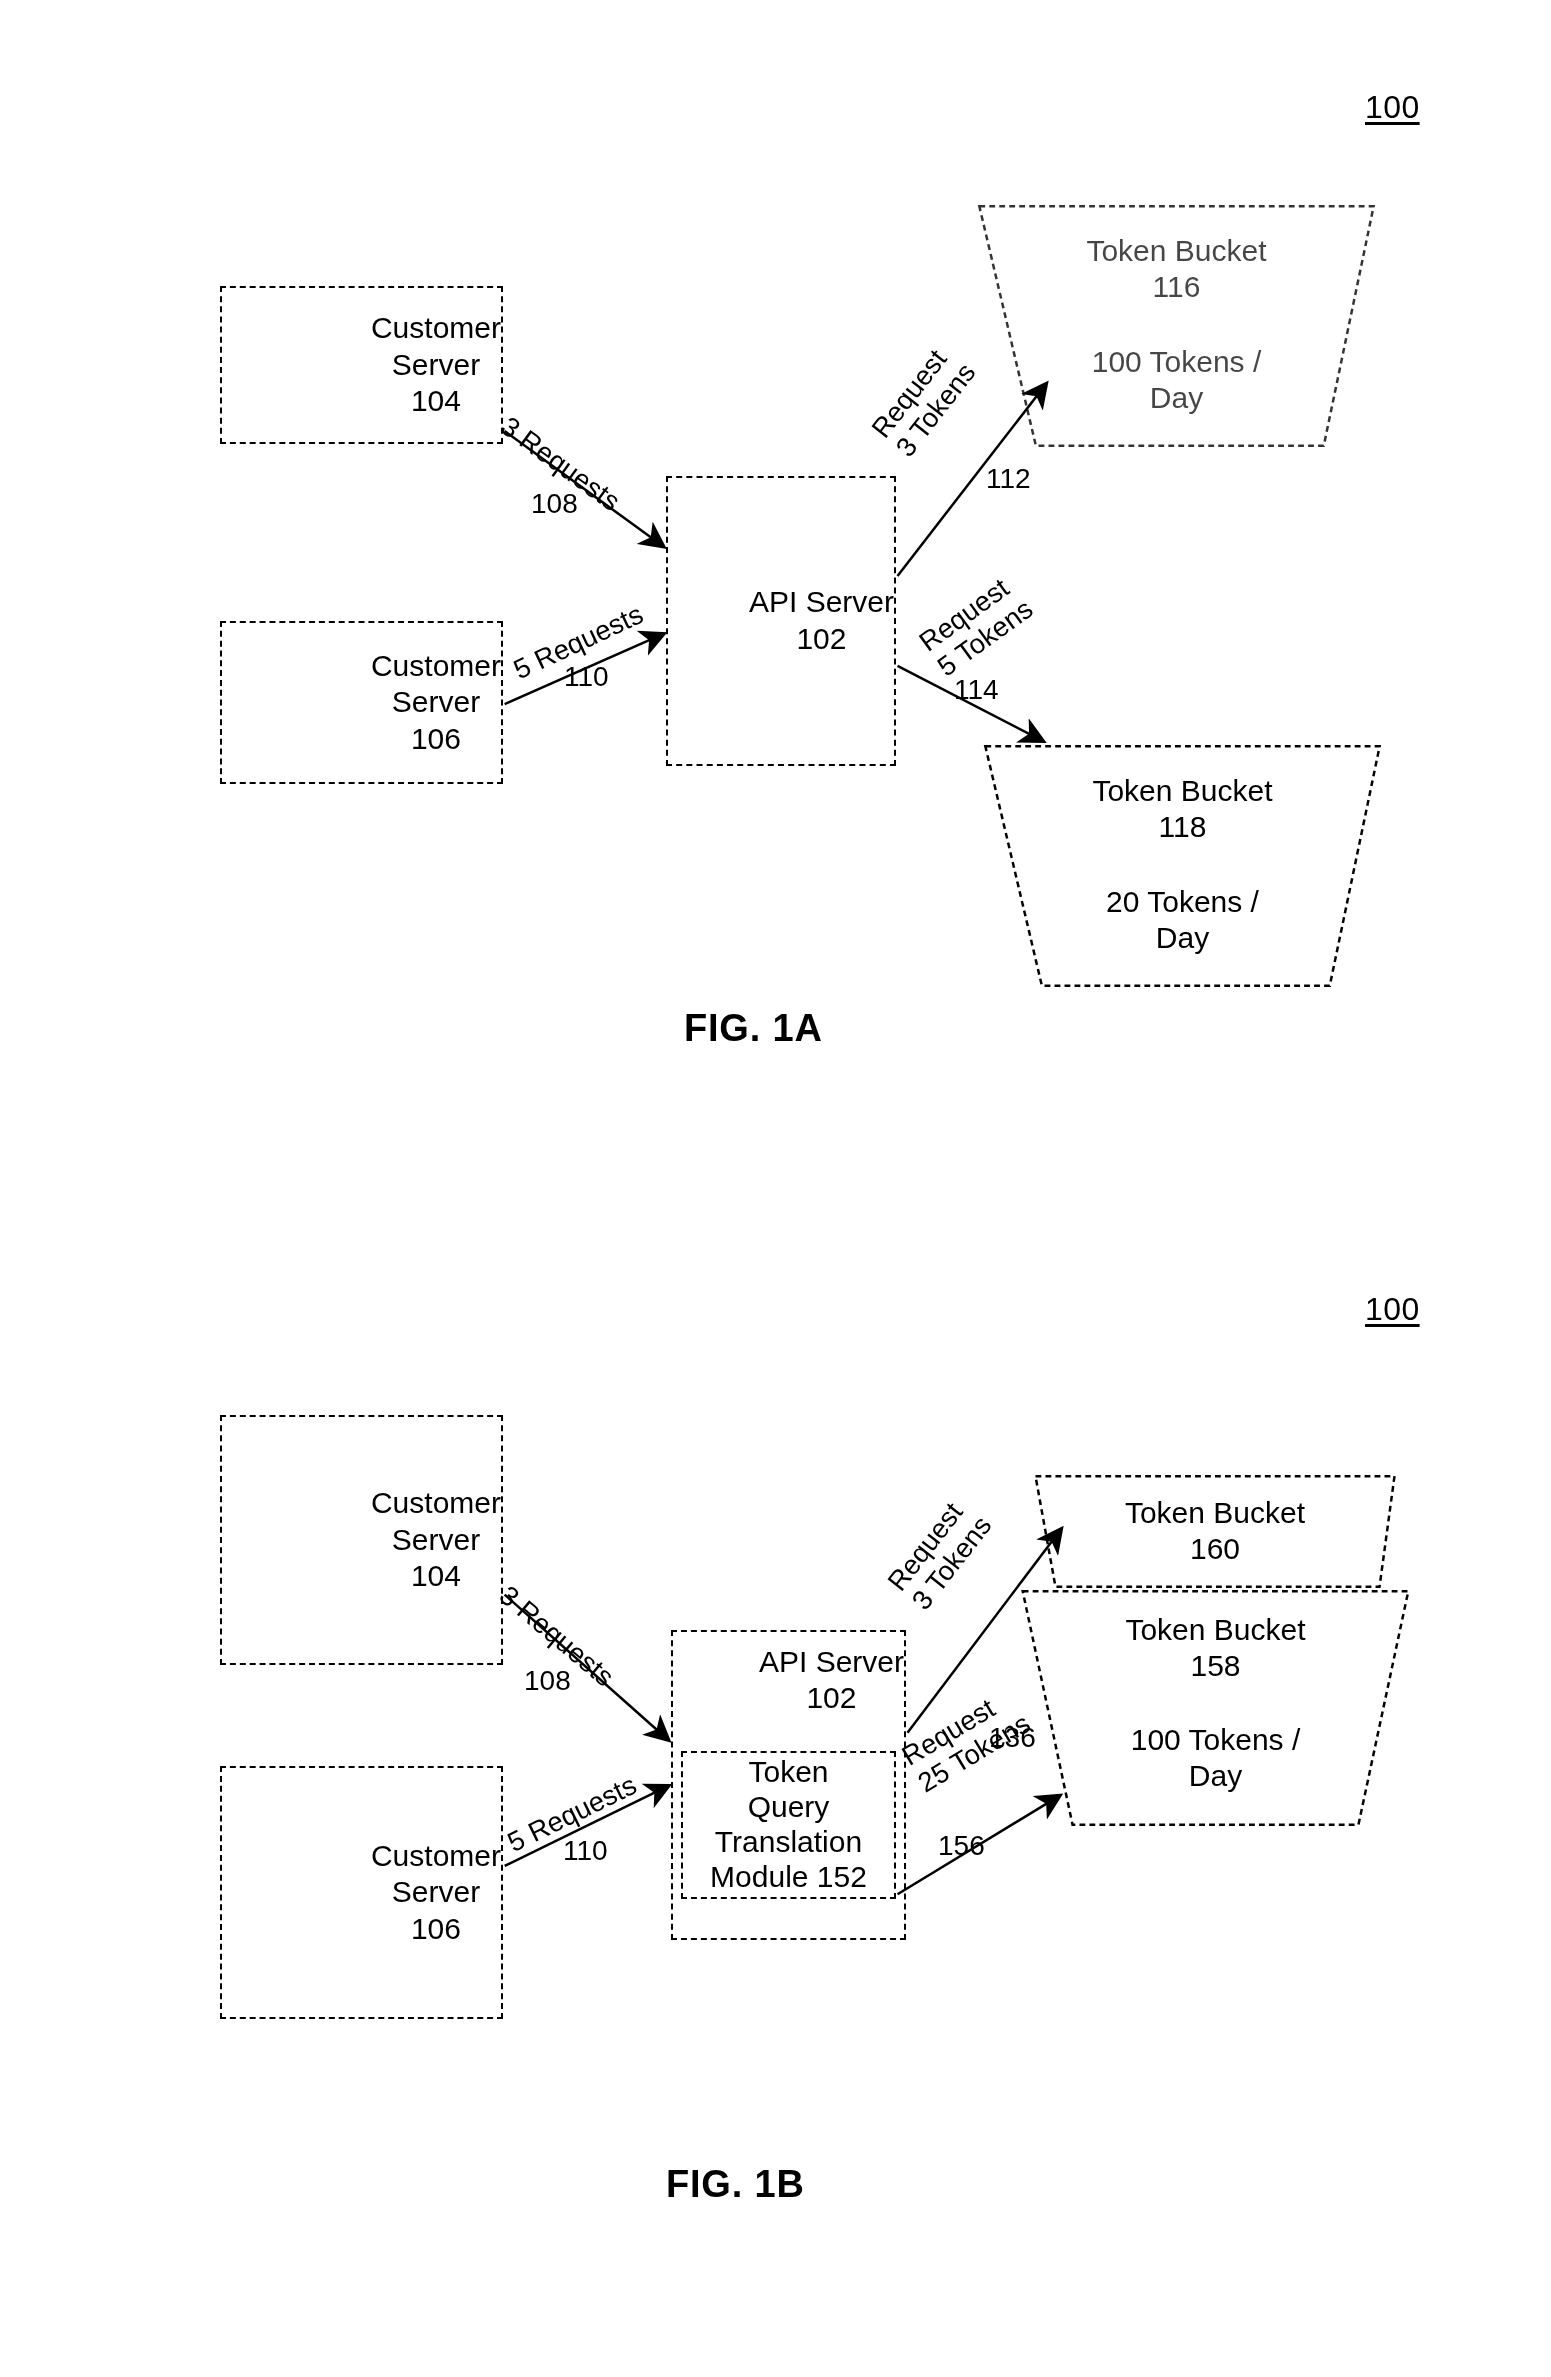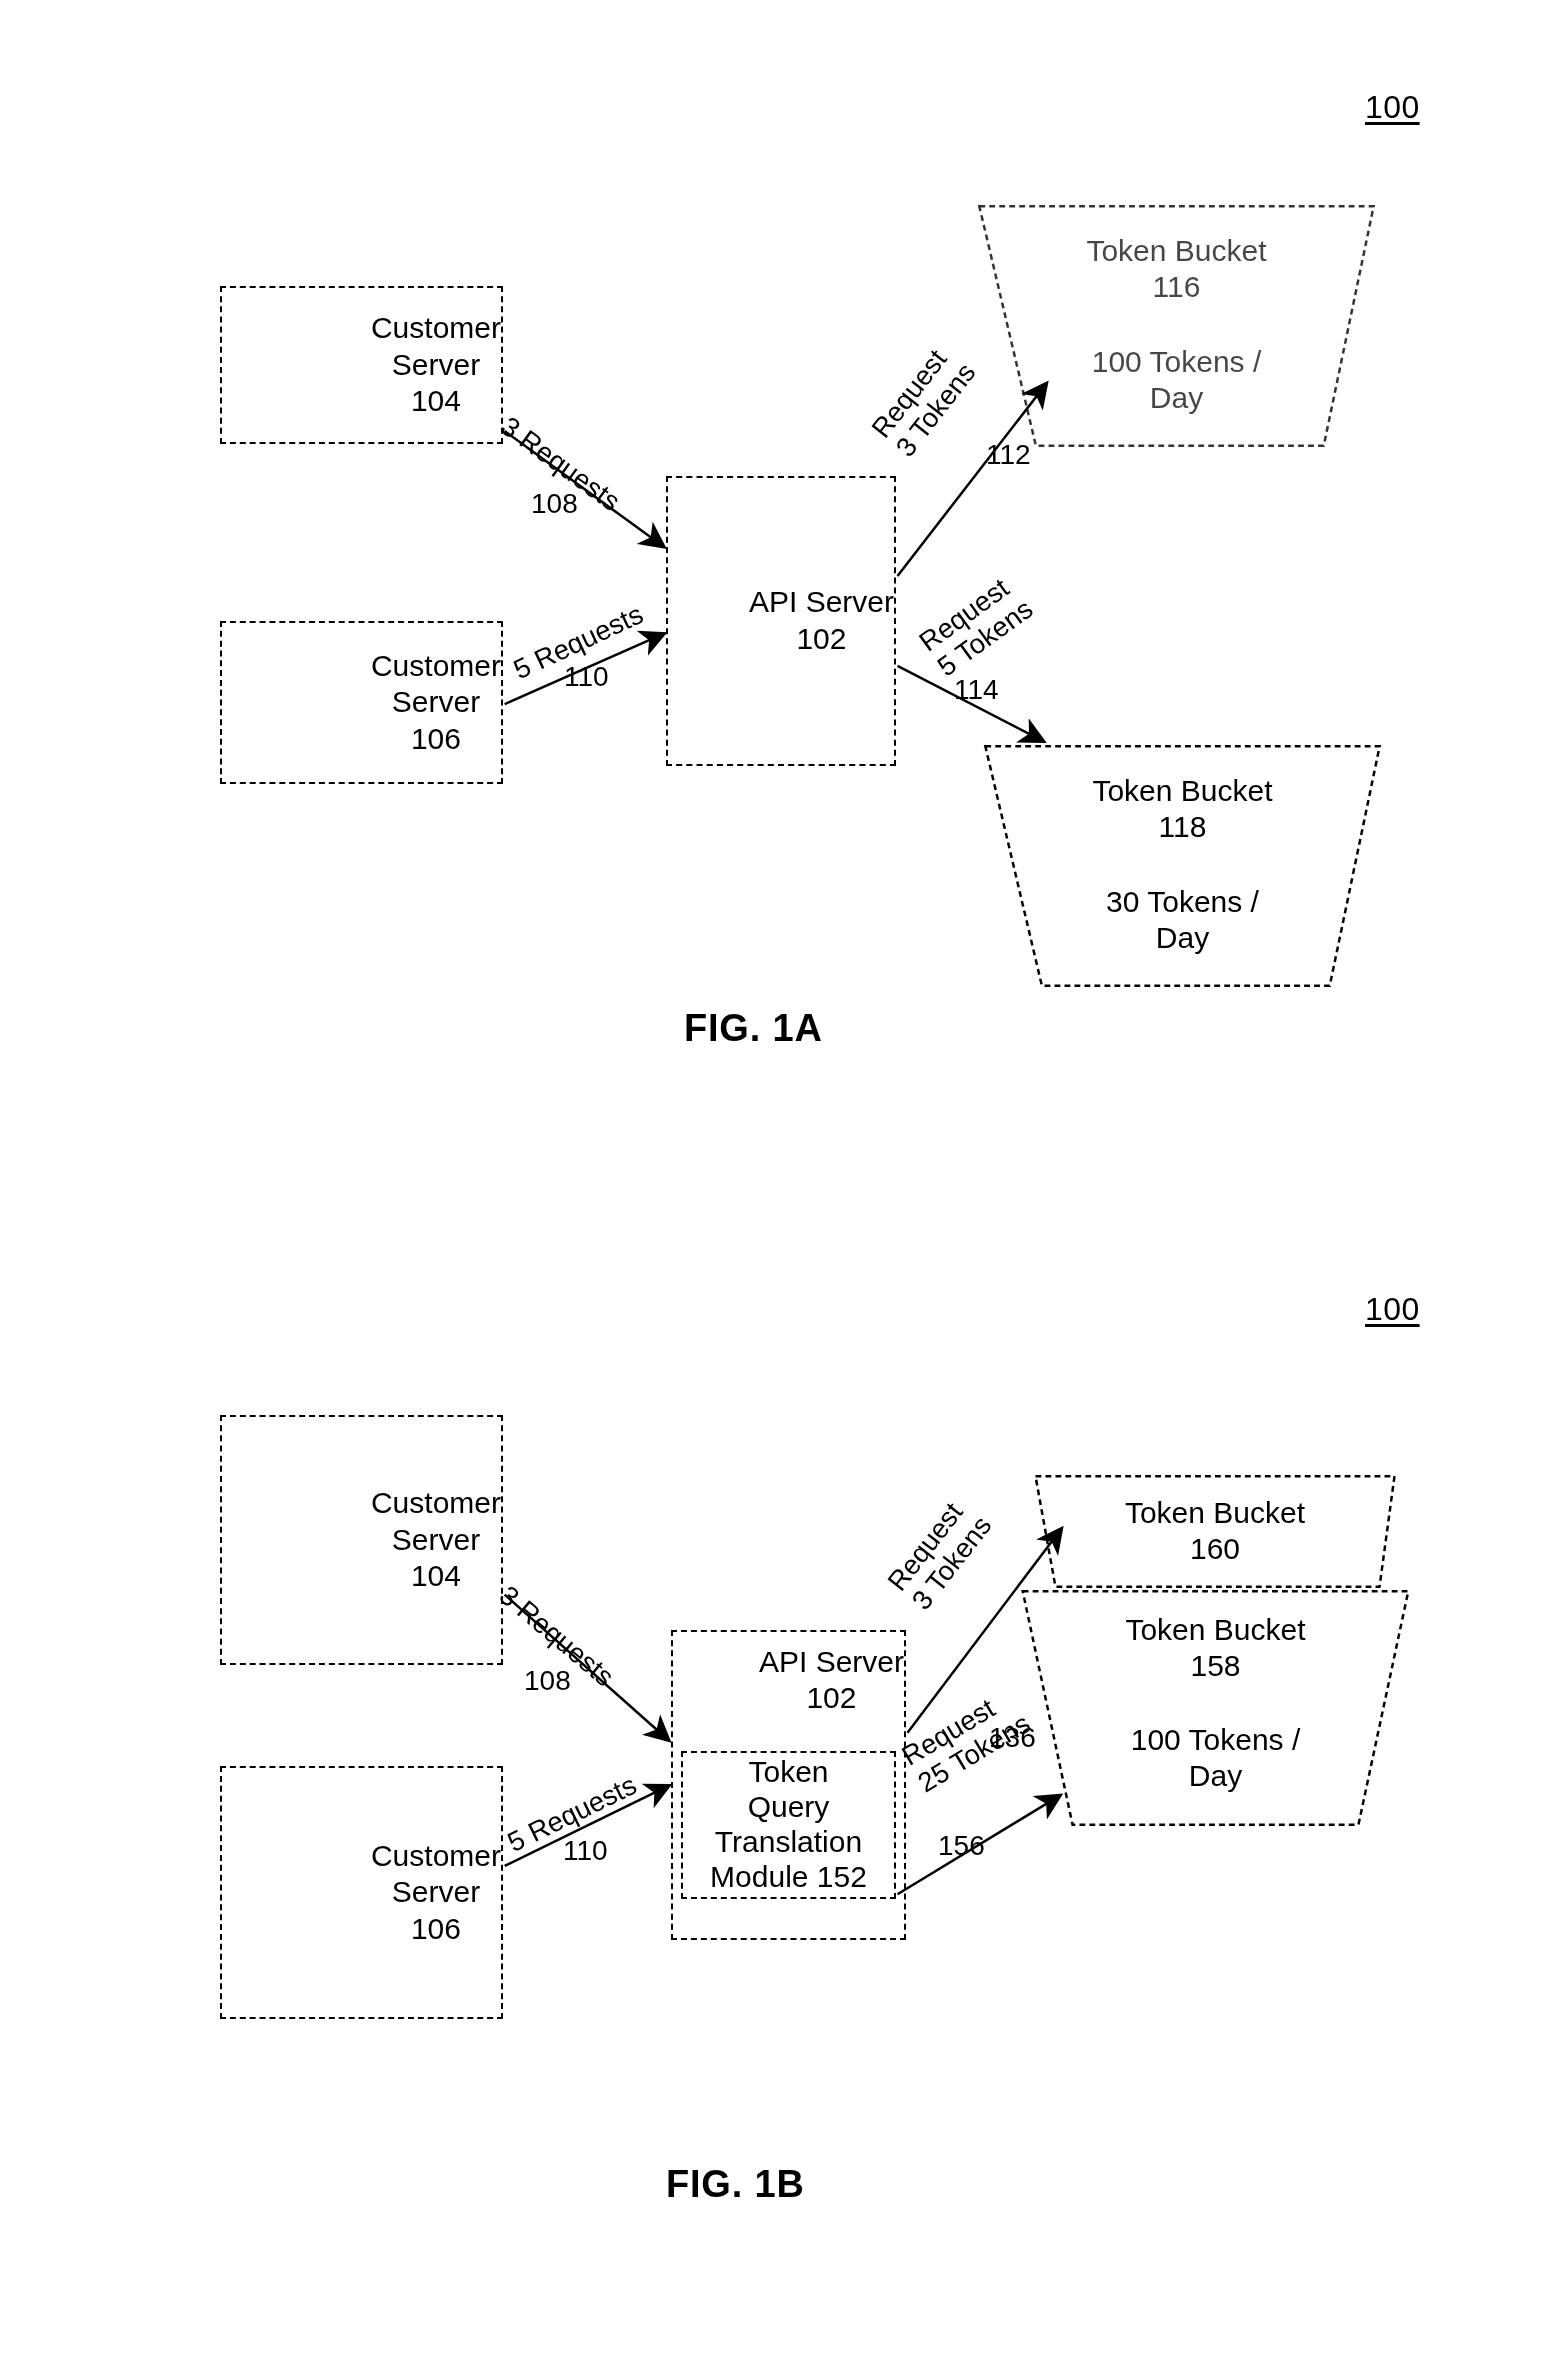--- a/index.html
+++ b/index.html
@@ -147,21 +147,21 @@
     <div class="bucket-text faded" style="top:143px;">100 Tokens /
 Day</div>
   </div>
 
   <div class="bucket-wrap" style="left:982px; top:741px; width:401px; height:250px;">
     <svg width="401" height="250" viewBox="0 0 482 300" aria-hidden="true">
       <polygon points="4,6 478,6 418,294 72,294" fill="none" stroke="#000" stroke-width="3" stroke-dasharray="7 5"></polygon>
     </svg>
     <div class="bucket-text" style="top:32px;">Token Bucket
 118</div>
-    <div class="bucket-text" style="top:143px;">30 Tokens /
+    <div class="bucket-text" style="top:143px;">20 Tokens /
 Day</div>
   </div>
 
   <svg class="connectors" viewBox="0 0 1864 2856" width="1552" height="2377">
     <defs>
       <marker id="ahA" markerWidth="11" markerHeight="11" refX="9" refY="5.5" orient="auto" markerUnits="strokeWidth">
         <path d="M0,0 L11,5.5 L0,11 L3,5.5 z" fill="#000"></path>
       </marker>
     </defs>
 
@@ -175,21 +175,21 @@
   </svg>
 
   <div class="arrow-label" style="left:513px; top:411px; transform:rotate(36deg);">3 Requests</div>
   <div class="num-tag" style="left:531px; top:488px;">108</div>
 
   <div class="arrow-label" style="left:509px; top:658px; transform:rotate(-25deg);">5 Requests</div>
   <div class="num-tag" style="left:564px; top:661px;">110</div>
 
   <div class="arrow-label" style="left:866px; top:425px; transform:rotate(-52deg);">Request
 3 Tokens</div>
-  <div class="num-tag" style="left:986px; top:439px;">112</div>
+  <div class="num-tag" style="left:986px; top:463px;">112</div>
 
   <div class="arrow-label" style="left:914px; top:633px; transform:rotate(-36deg);">Request
 5 Tokens</div>
   <div class="num-tag" style="left:954px; top:674px;">114</div>
 
   <div class="fig-caption" style="left:684px; top:1007px;">FIG. 1A</div>
 </div>
 
 <div class="figure">
 

